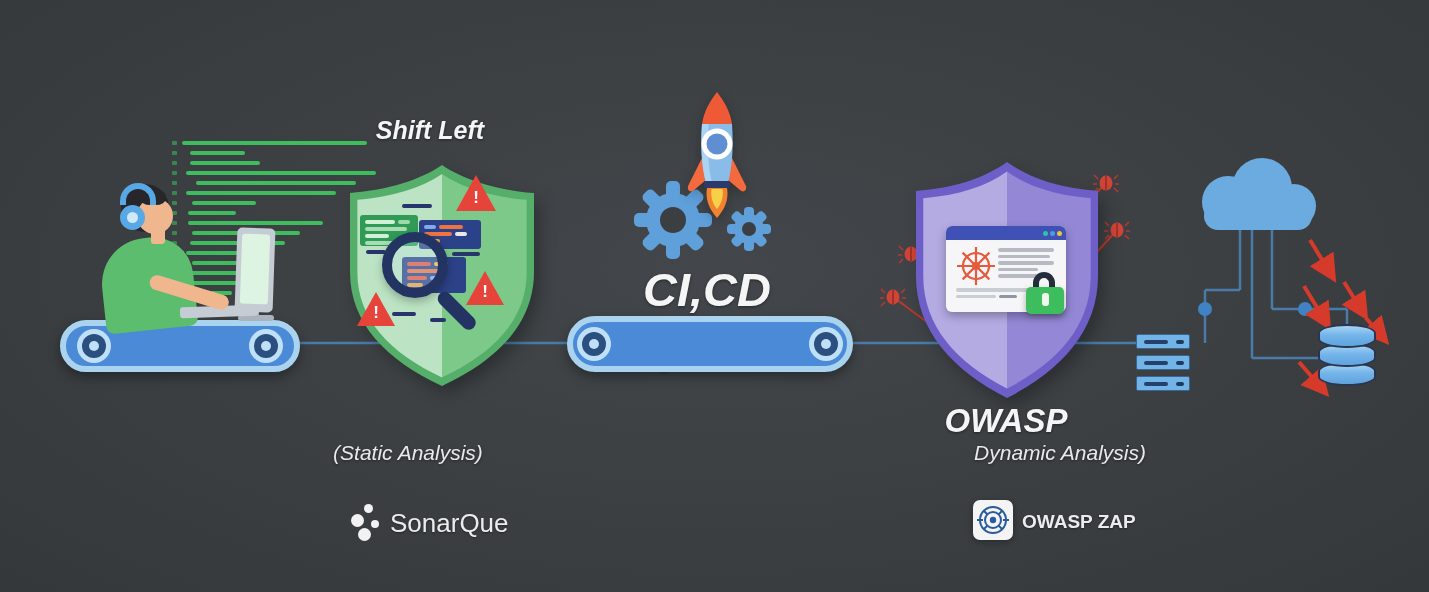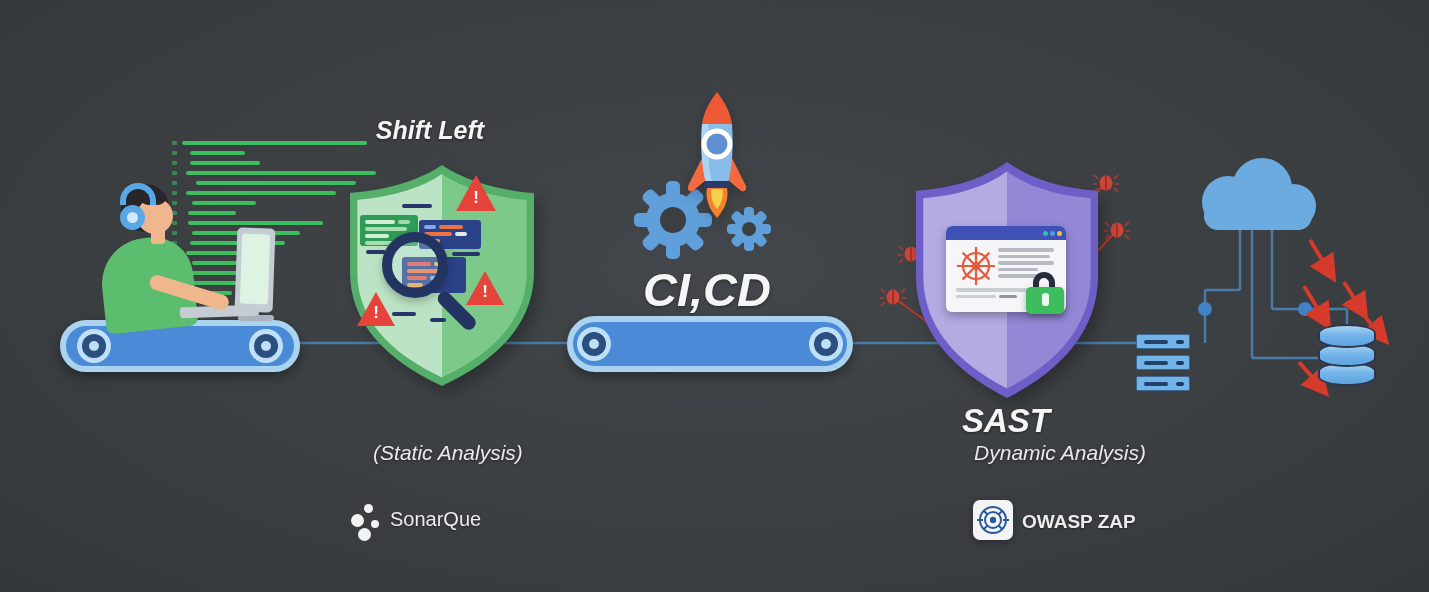--- a/index.html
+++ b/index.html
@@ -271,29 +271,29 @@
   <div class="warn-tri" style="left:456px;top:175px;width:40px;height:36px;">
       <span>!</span>
     </div>
   <div class="warn-tri" style="left:466px;top:271px;width:38px;height:34px;">
       <span>!</span>
     </div>
   <div class="warn-tri" style="left:357px;top:292px;width:38px;height:34px;">
       <span>!</span>
     </div>
 
-  <div class="abs heading" style="left:348px;top:441px;width:200px;font-size:21px;font-weight:normal;color:#e9e9ea;">(Static Analysis)</div>
+  <div class="abs heading" style="left:308px;top:441px;width:200px;font-size:21px;font-weight:normal;color:#e9e9ea;">(Static Analysis)</div>
 
   <div class="abs" style="left:350px;top:503px;width:34px;height:38px;">
     <span class="sdot" style="left:14px;top:1px;width:9px;height:9px;"></span>
     <span class="sdot" style="left:1px;top:11px;width:13px;height:13px;"></span>
     <span class="sdot" style="left:21px;top:17px;width:8px;height:8px;"></span>
     <span class="sdot" style="left:8px;top:25px;width:13px;height:13px;"></span>
   </div>
-  <div class="abs" style="left:390px;top:508px;font-size:20px;color:#ececec;text-shadow:0 1px 2px rgba(0,0,0,.4);">SonarQue</div>
+  <div class="abs" style="left:390px;top:508px;font-size:26px;color:#ececec;text-shadow:0 1px 2px rgba(0,0,0,.4);">SonarQue</div>
 
   <svg class="abs" style="left:633px;top:180px;" width="80" height="80" viewBox="0 0 80 80">
     <g transform="translate(40,40)" fill="#5f9fda">
       <rect x="-7" y="-39" width="14" height="78" rx="5"></rect>
       <rect x="-7" y="-39" width="14" height="78" rx="5" transform="rotate(45)"></rect>
       <rect x="-7" y="-39" width="14" height="78" rx="5" transform="rotate(90)"></rect>
       <rect x="-7" y="-39" width="14" height="78" rx="5" transform="rotate(135)"></rect>
       <circle r="27"></circle>
       <circle r="13" fill="#3b3f42"></circle>
     </g>
@@ -382,21 +382,21 @@
         </div>
       </div>
   </div>
 
   <div>
     <div id="lock-shackle" class="abs"></div>
     <div id="lock-body" class="abs"></div>
     <div id="lock-keyhole" class="abs"></div>
   </div>
 
-  <div class="abs heading" style="left:906px;top:402px;width:200px;font-size:33px;">SAST</div>
+  <div class="abs heading" style="left:906px;top:402px;width:200px;font-size:33px;">OWASP</div>
   <div class="abs heading" style="left:960px;top:441px;width:200px;font-size:21px;font-weight:normal;color:#e9e9ea;">Dynamic Analysis)</div>
 
   <div id="owasp-logo-box" class="abs">
     <svg width="40" height="40" viewBox="0 0 40 40">
       <g stroke="#2a5b9e" stroke-width="2" fill="none">
         <circle cx="20" cy="20" r="13"></circle>
         <circle cx="20" cy="20" r="8"></circle>
         <path d="M4,20 L10,20 M30,20 L36,20 M11,11 L14.5,14.5 M29,11 L25.5,14.5 M11,29 L14.5,25.5 M29,29 L25.5,25.5"></path>
       </g>
       <circle cx="20" cy="20" r="3.2" fill="#2a5b9e"></circle>

